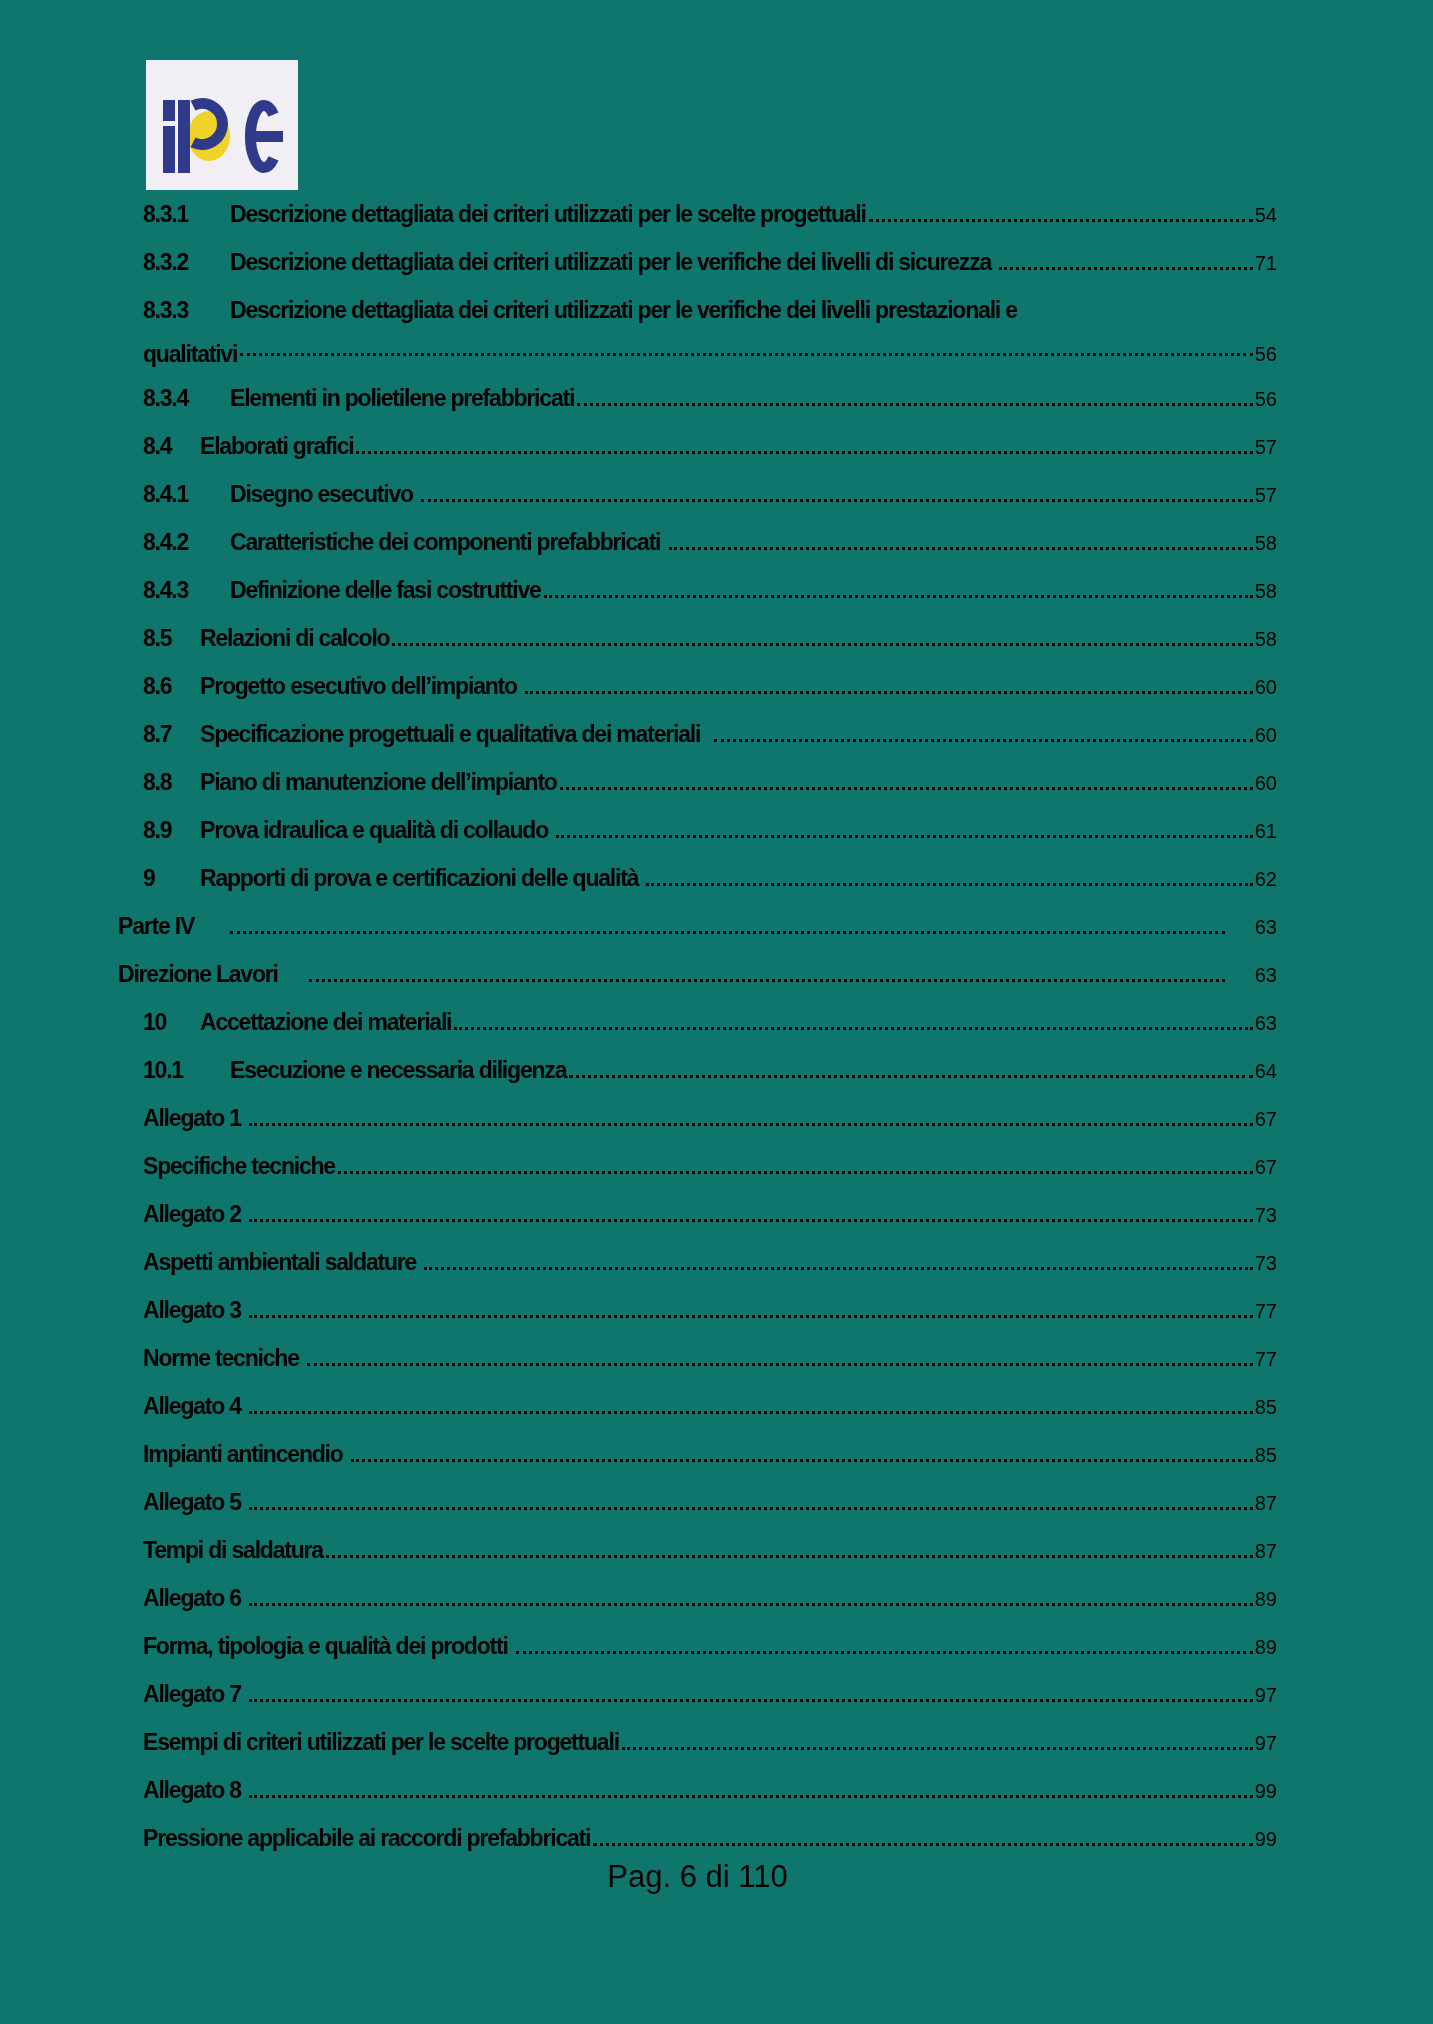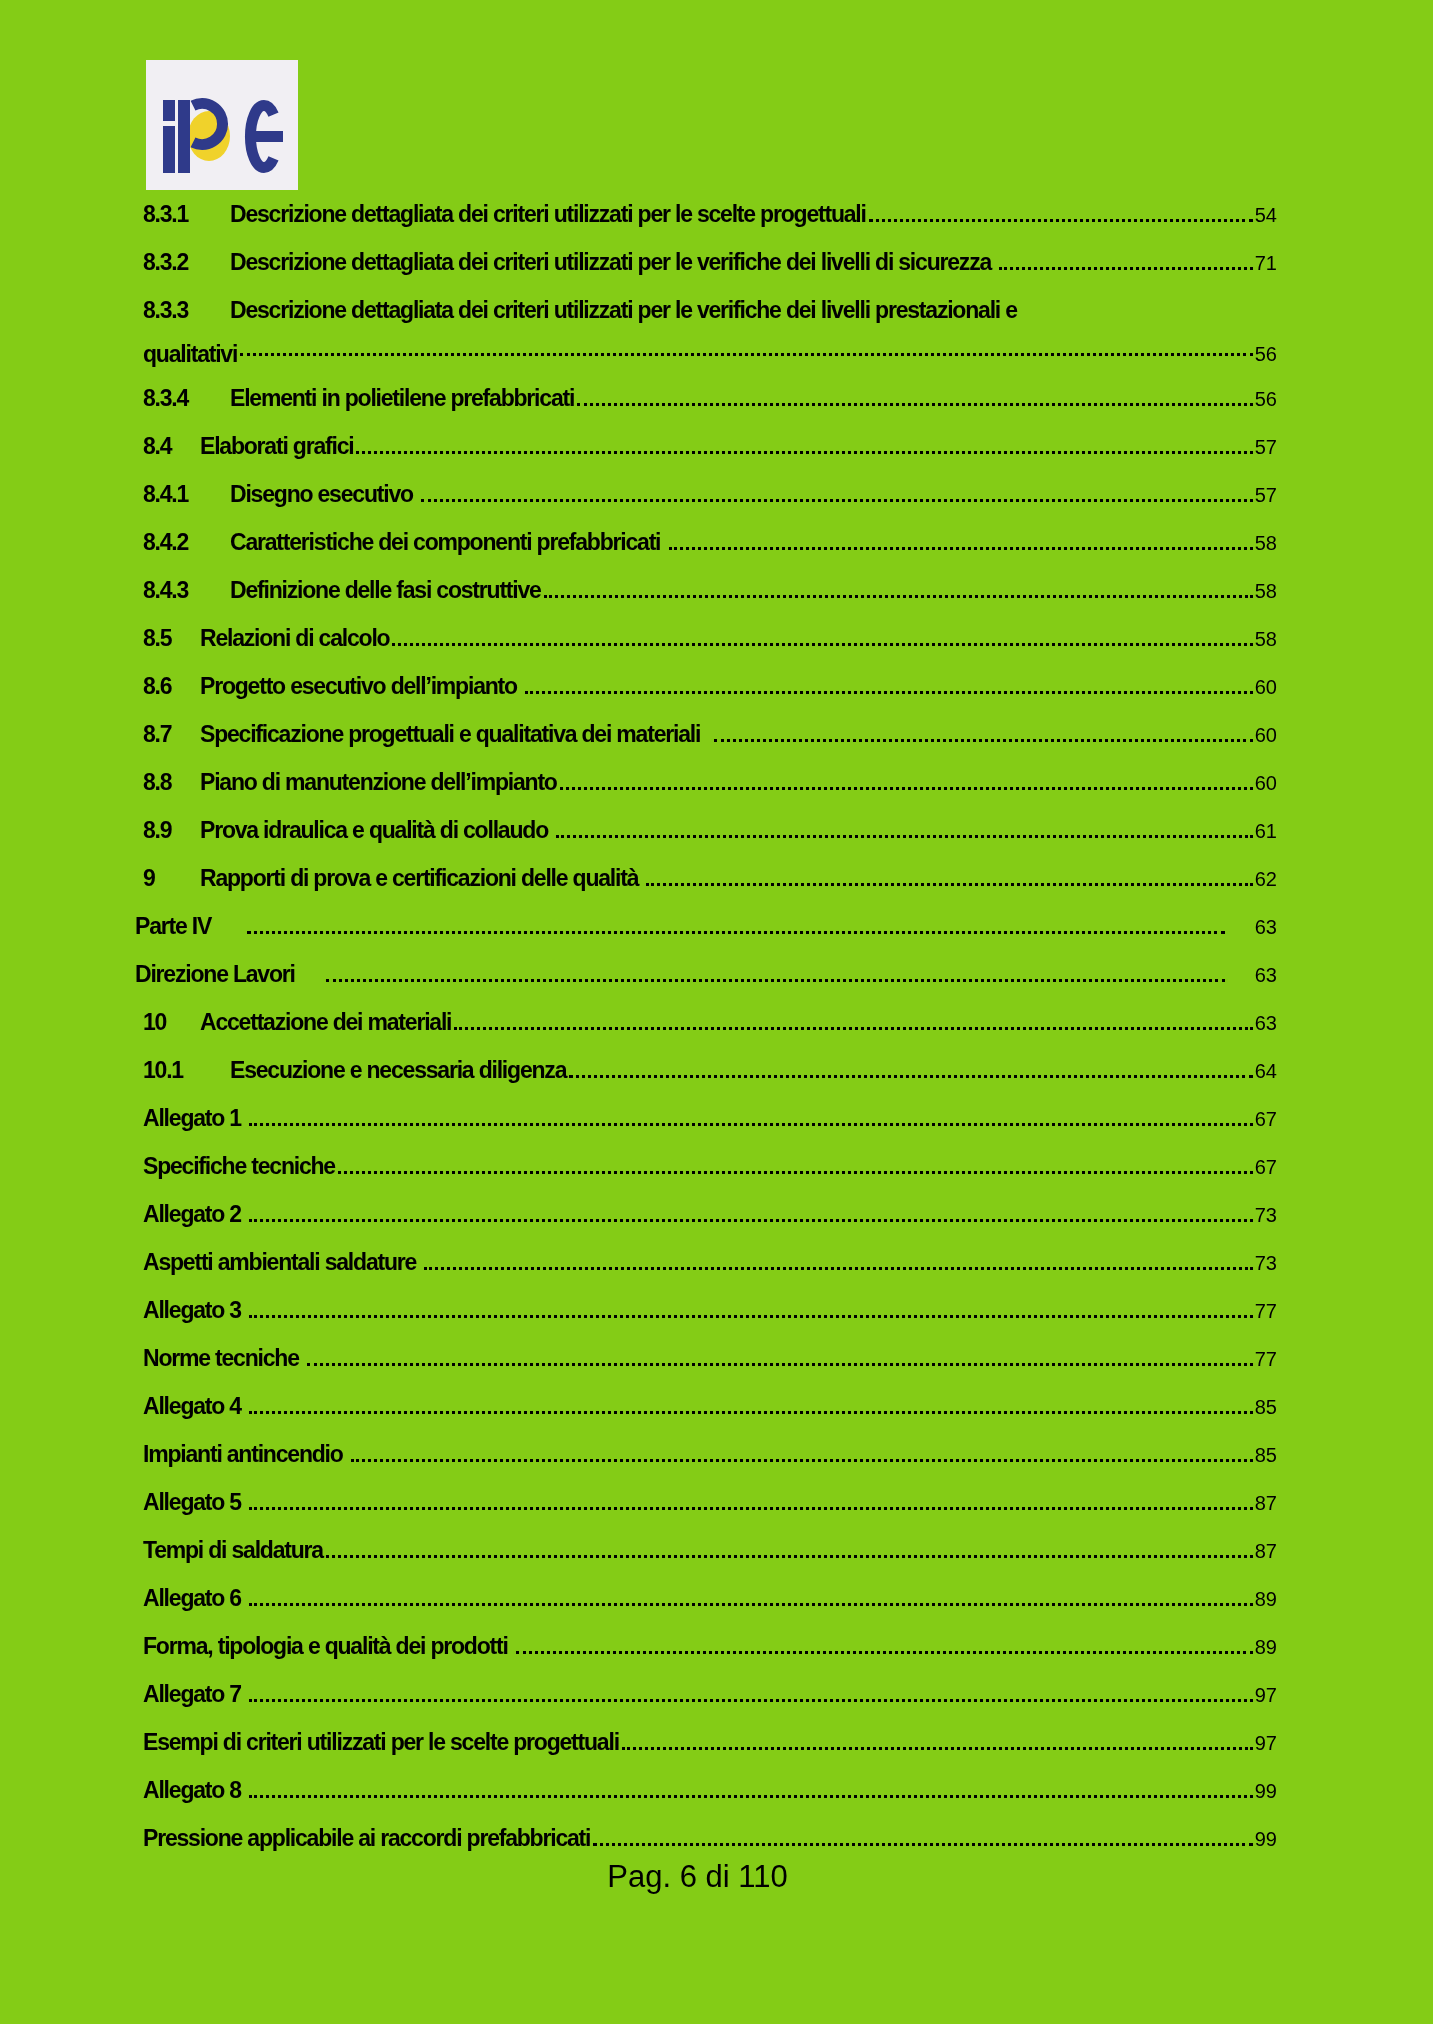--- a/index.html
+++ b/index.html
@@ -1,38 +1,38 @@
 <!DOCTYPE html>
 <html><head>
 <meta charset="utf-8">
 <style>
   html,body{margin:0;padding:0;background:#ffffff;}
   .page{
     position:relative;
     width:1433px;height:2024px;
-    background:#84cc16;
+    background:#0f766e;
     font-family:"Liberation Sans","DejaVu Sans",sans-serif;
     color:#000;
     overflow:hidden;
   }
   .logo{
     position:absolute;left:146px;top:60px;width:152px;height:130px;
   }
   .logo svg{display:block;width:100%;height:100%;}
   .toc{
     position:absolute;left:118px;top:190px;width:1159px;
   }
   .row{
     display:flex;align-items:baseline;
     height:48px;line-height:48px;
     font-weight:700;font-size:23px;letter-spacing:-1.2px;
   }
   .row.wrap{height:40px;line-height:40px;align-items:center;}
   .row.l1,.row.l2,.row.l3,.row.wrap{margin-left:25px;}
-  .row.part{margin-left:17px;gap:28px;}
+  .row.part{margin-left:0;gap:28px;}
   .num{flex:none;}
   .l2 .num{width:57px;}
   .l3 .num{width:87px;}
   .title{white-space:pre;flex:none;}
   .leader{
     flex:1 1 auto;min-width:10px;
     border-bottom:3px dotted #000;
     margin:0 2px 0 3px;height:0;
   }
   .pagenum{flex:none;font-weight:400;font-size:20px;letter-spacing:0;}

